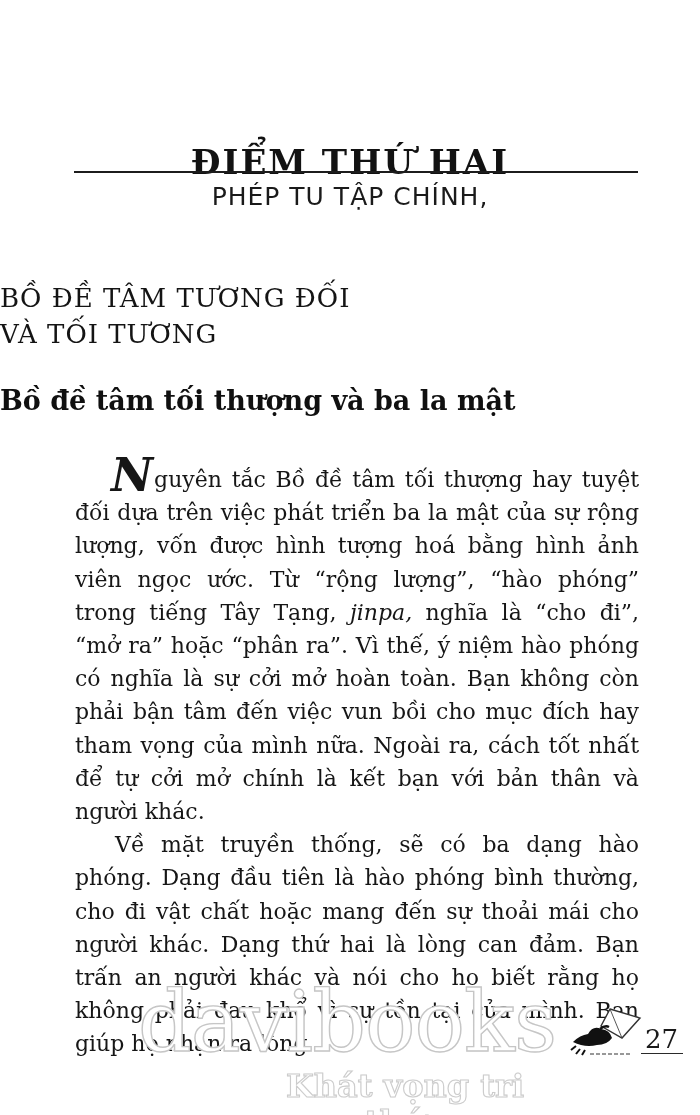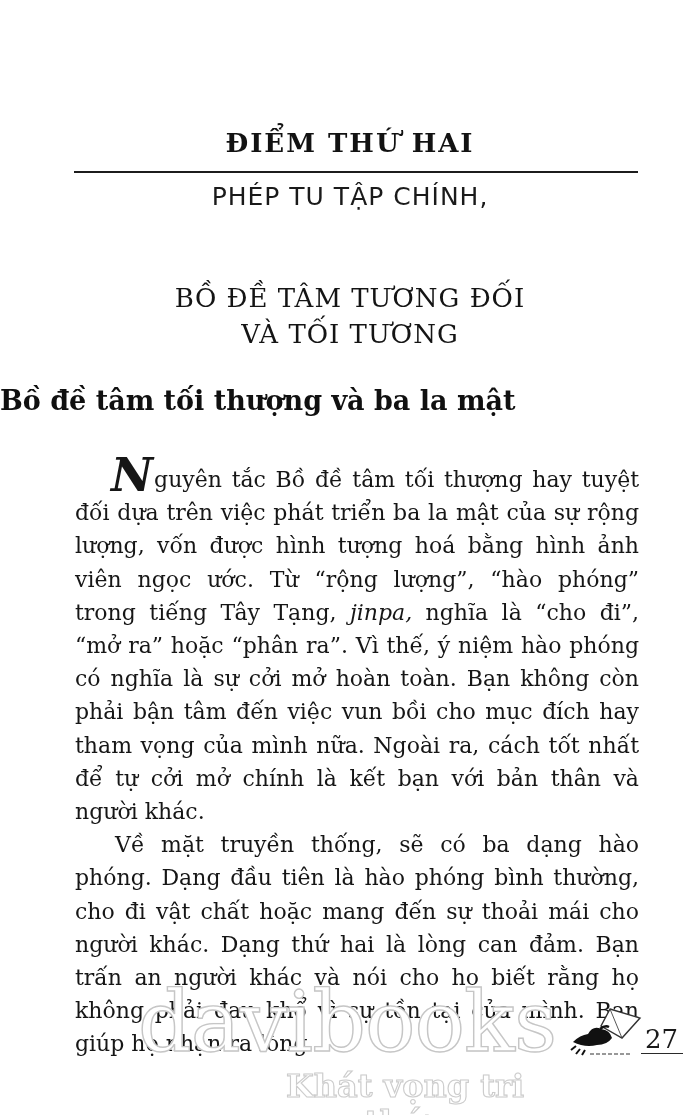--- a/index.html
+++ b/index.html
@@ -10,41 +10,40 @@
     overflow: hidden;
   }
   .page {
     position: relative;
     width: 700px; height: 1115px;
     background: #ffffff;
   }
 
   
   .chapter-title {
-    position: absolute; top: 128px; left: 0; width: 700px;
+    position: absolute; top: 142px; left: 0; width: 700px;
     text-align: center;
-    font-size: 26px; font-weight: 600; letter-spacing: 2px;
+    font-size: 34px; font-weight: 600; letter-spacing: 2px;
     color: #121212;
   }
   .title-rule {
     position: absolute; top: 171px; left: 74px; width: 564px;
     border-top: 2.5px solid #1c1c1c;
   }
   .chapter-subtitle {
     position: absolute; top: 180px; left: 0; width: 700px;
     text-align: center;
     font-family: "DejaVu Sans", "Liberation Sans", sans-serif;
     font-size: 25px; line-height: 33px; font-weight: 400;
     letter-spacing: 1px; color: #1a1a1a;
   }
 
   
   .section-title {
     position: absolute; top: 280px; left: 0; width: 700px;
-    text-align: center;
     font-size: 26px; line-height: 36px; font-weight: 500;
     letter-spacing: 1px; color: #141414;
   }
 
   
   .sub-heading {
     position: absolute; top: 384px; left: 0; width: 700px;
     font-size: 27px; line-height: 34px; font-weight: bold;
     color: #101010;
   }

